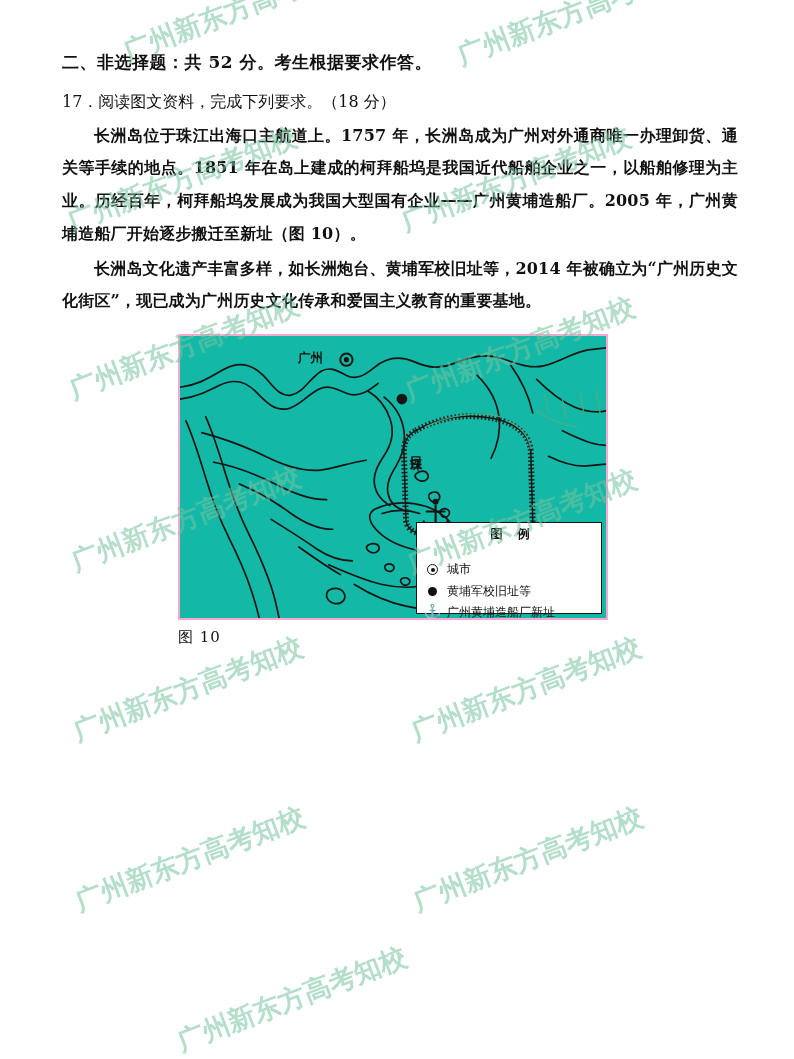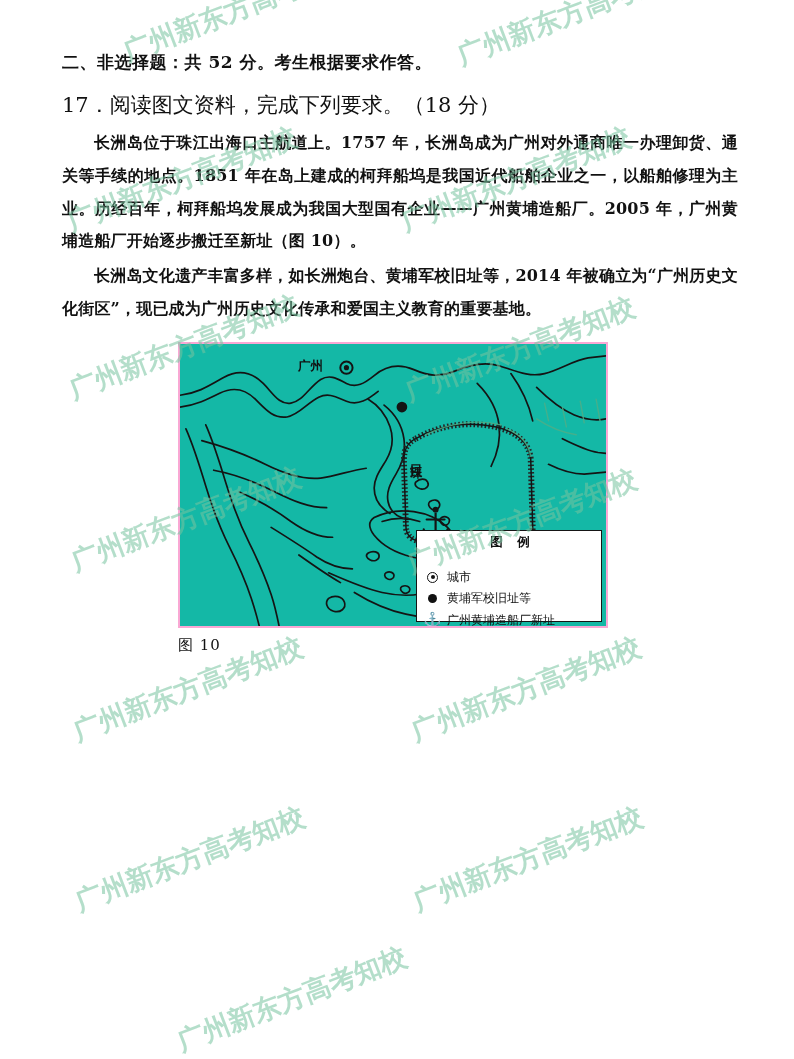--- a/index.html
+++ b/index.html
@@ -36,21 +36,21 @@
   .section-head {
     font-size: 17px;
     font-weight: bold;
     letter-spacing: 0.5px;
     line-height: 1.5;
     margin: 0 0 14px 0;
     white-space: nowrap;
   }
 
   .q-head {
-    font-size: 21px;
+    font-size: 16px;
     line-height: 1.5;
     margin: 12px 0 6px 0;
     white-space: nowrap;
   }
 
   .para {
     font-size: 16px;
     line-height: 2.05;
     text-align: justify;
     text-justify: inter-ideograph;

